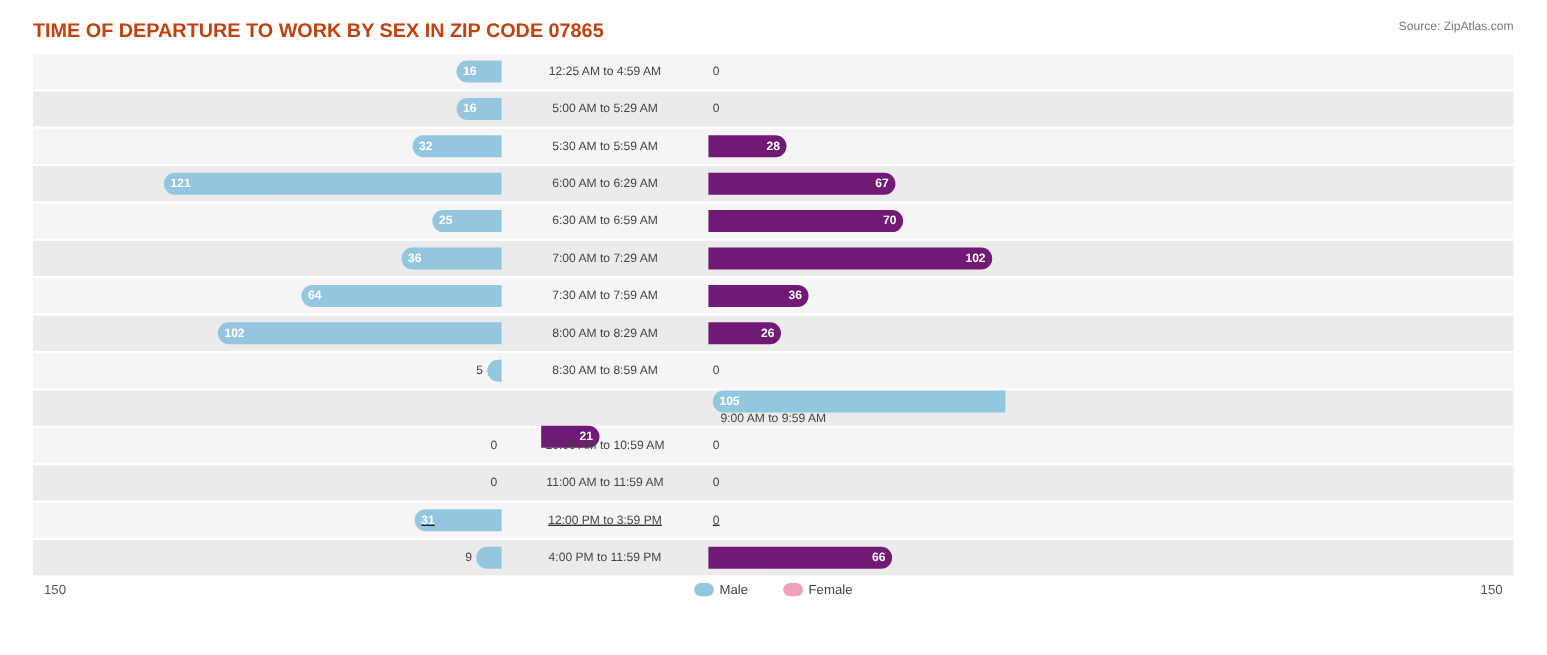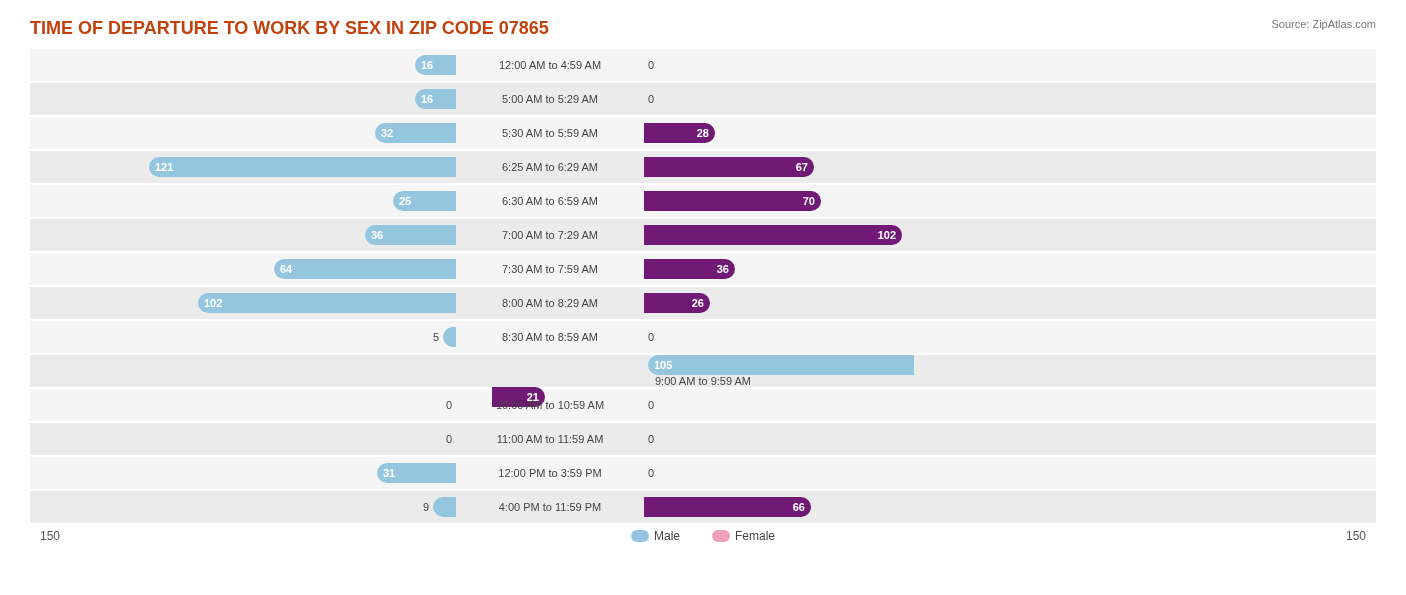--- a/index.html
+++ b/index.html
@@ -142,21 +142,21 @@
   <div class="chart-title">TIME OF DEPARTURE TO WORK BY SEX IN ZIP CODE 07865</div>
   <div class="source-label">Source: ZipAtlas.com</div>
   <div class="chart-area" id="chart-area">
 
   <div class="bar-row" style="background: rgb(245, 245, 245);">
         <div class="left-section">
           <div class="male-bar" style="width: 41px; border-radius: 10px 0px 0px 10px;">
             <span class="bar-value">16</span>
           </div>
         </div>
-        <div class="label-col">12:00 AM to 4:59 AM</div>
+        <div class="label-col">12:25 AM to 4:59 AM</div>
         <div class="right-section">
           <span class="bar-value-outside-right">0</span>
         </div>
       </div>
       <div class="bar-row" style="background: rgb(235, 235, 235);">
         <div class="left-section">
           <div class="male-bar" style="width: 41px; border-radius: 10px 0px 0px 10px;">
             <span class="bar-value">16</span>
           </div>
         </div>
@@ -177,21 +177,21 @@
             <span class="bar-value">28</span>
           </div>
         </div>
       </div>
       <div class="bar-row" style="background: rgb(235, 235, 235);">
         <div class="left-section">
           <div class="male-bar" style="width: 307px; border-radius: 10px 0px 0px 10px;">
             <span class="bar-value">121</span>
           </div>
         </div>
-        <div class="label-col">6:25 AM to 6:29 AM</div>
+        <div class="label-col">6:00 AM to 6:29 AM</div>
         <div class="right-section">
           <div class="female-bar" style="width: 170px; border-radius: 0px 10px 10px 0px;">
             <span class="bar-value">67</span>
           </div>
         </div>
       </div>
       <div class="bar-row" style="background: rgb(245, 245, 245);">
         <div class="left-section">
           <div class="male-bar" style="width: 63px; border-radius: 10px 0px 0px 10px;">
             <span class="bar-value">25</span>
@@ -277,21 +277,21 @@
       </div>
       <div class="bar-row" style="background: rgb(235, 235, 235);">
         <div class="left-section">
           <span class="bar-value-outside-left">0</span>
         </div>
         <div class="label-col">11:00 AM to 11:59 AM</div>
         <div class="right-section">
           <span class="bar-value-outside-right">0</span>
         </div>
       </div>
-      <div class="bar-row" style="background: rgb(245, 245, 245);">
+      <div class="bar-row" style="background: rgb(245, 245, 245); text-decoration: underline;">
         <div class="left-section">
           <div class="male-bar" style="width: 79px; border-radius: 10px 0px 0px 10px;">
             <span class="bar-value">31</span>
           </div>
         </div>
         <div class="label-col">12:00 PM to 3:59 PM</div>
         <div class="right-section">
           <span class="bar-value-outside-right">0</span>
         </div>
       </div>

